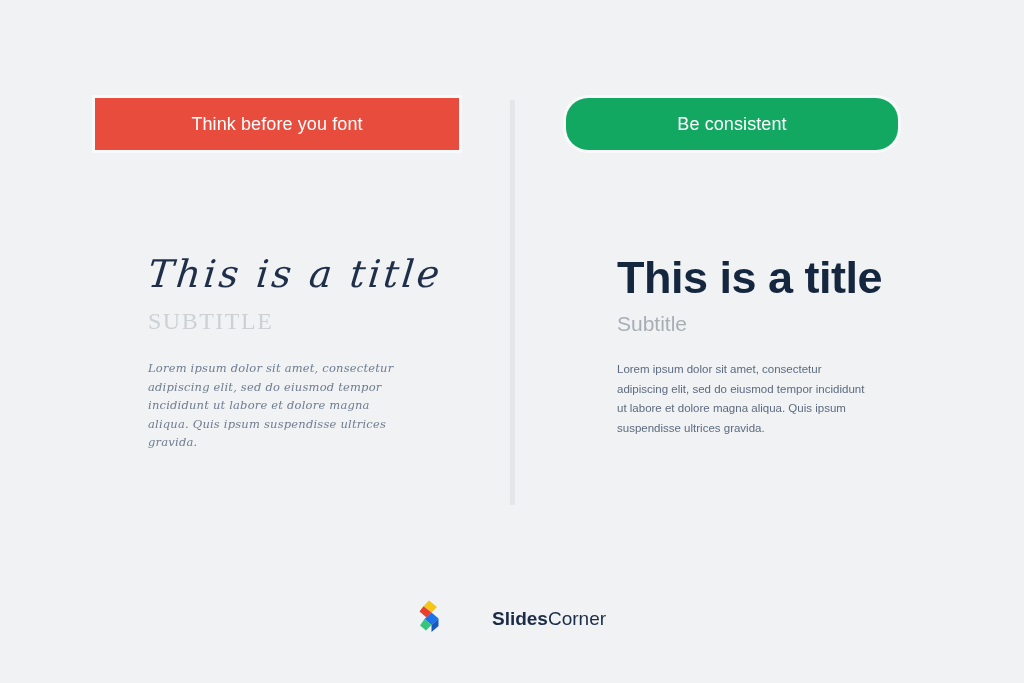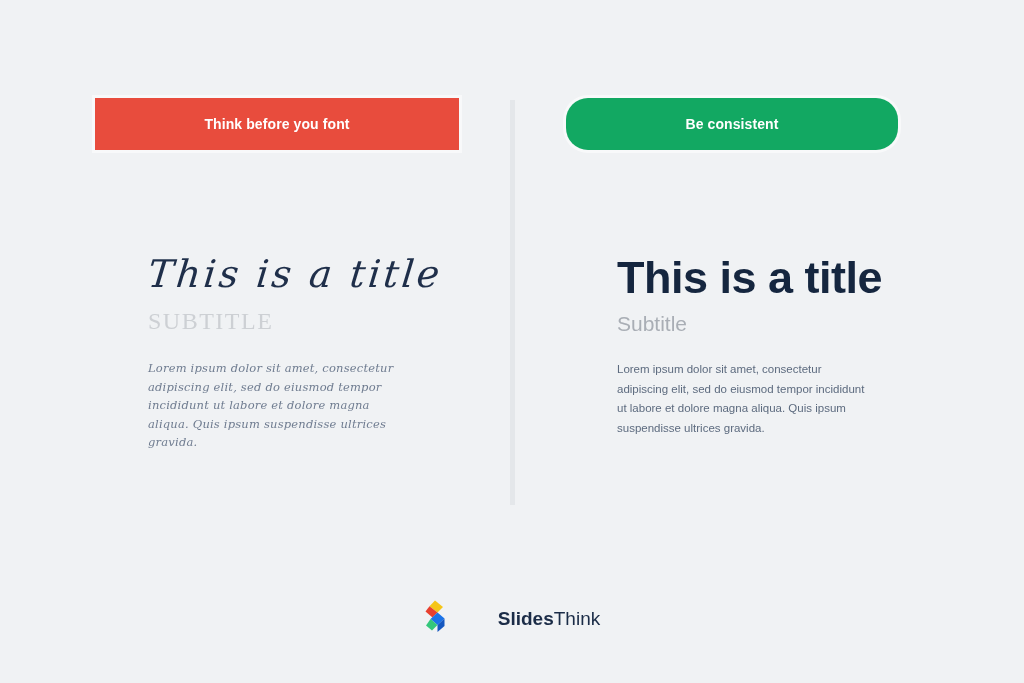--- a/index.html
+++ b/index.html
@@ -24,22 +24,22 @@
   .banner {
     position: absolute;
     height: 52px;
     display: flex;
     align-items: center;
     justify-content: center;
     box-shadow: 0 0 0 3px rgba(255,255,255,0.55);
   }
   .banner-label {
     font-family: "Liberation Sans", sans-serif;
-    font-weight: bold;
-    font-size: 14px;
+    font-weight: normal;
+    font-size: 18px;
     color: #ffffff;
     letter-spacing: 0.1px;
     line-height: 1;
   }
   #banner-left {
     left: 95px;
     top: 98px;
     width: 364px;
     background: #e84c3d;
   }
@@ -187,17 +187,17 @@
     <span>
       <svg class="logo-mark" viewBox="0 0 22 36" xmlns="http://www.w3.org/2000/svg">
         <polygon points="11,0.5 19,7 13.5,12.5 5.5,6.2" fill="#f5c518"></polygon>
         <polygon points="5.5,6.2 13.5,12.5 8.5,17.5 1.5,11.5" fill="#e8402f"></polygon>
         <polygon points="13.5,12.5 20.5,18.5 13.5,25 6.5,19" fill="#1a73e8"></polygon>
         <polygon points="13.5,25 20.5,18.5 20.5,26 13.5,32" fill="#1558c0"></polygon>
         <polygon points="6.5,19 13.5,25 8,30.5 2,25.5" fill="#34c77b"></polygon>
       </svg>
     </span>
     <span class="logo-word">
-      <span class="w1">Slides</span><span class="w2">Think</span>
+      <span class="w1">Slides</span><span class="w2">Corner</span>
     </span>
   </div>
 
 </div>
 
 </body></html>

